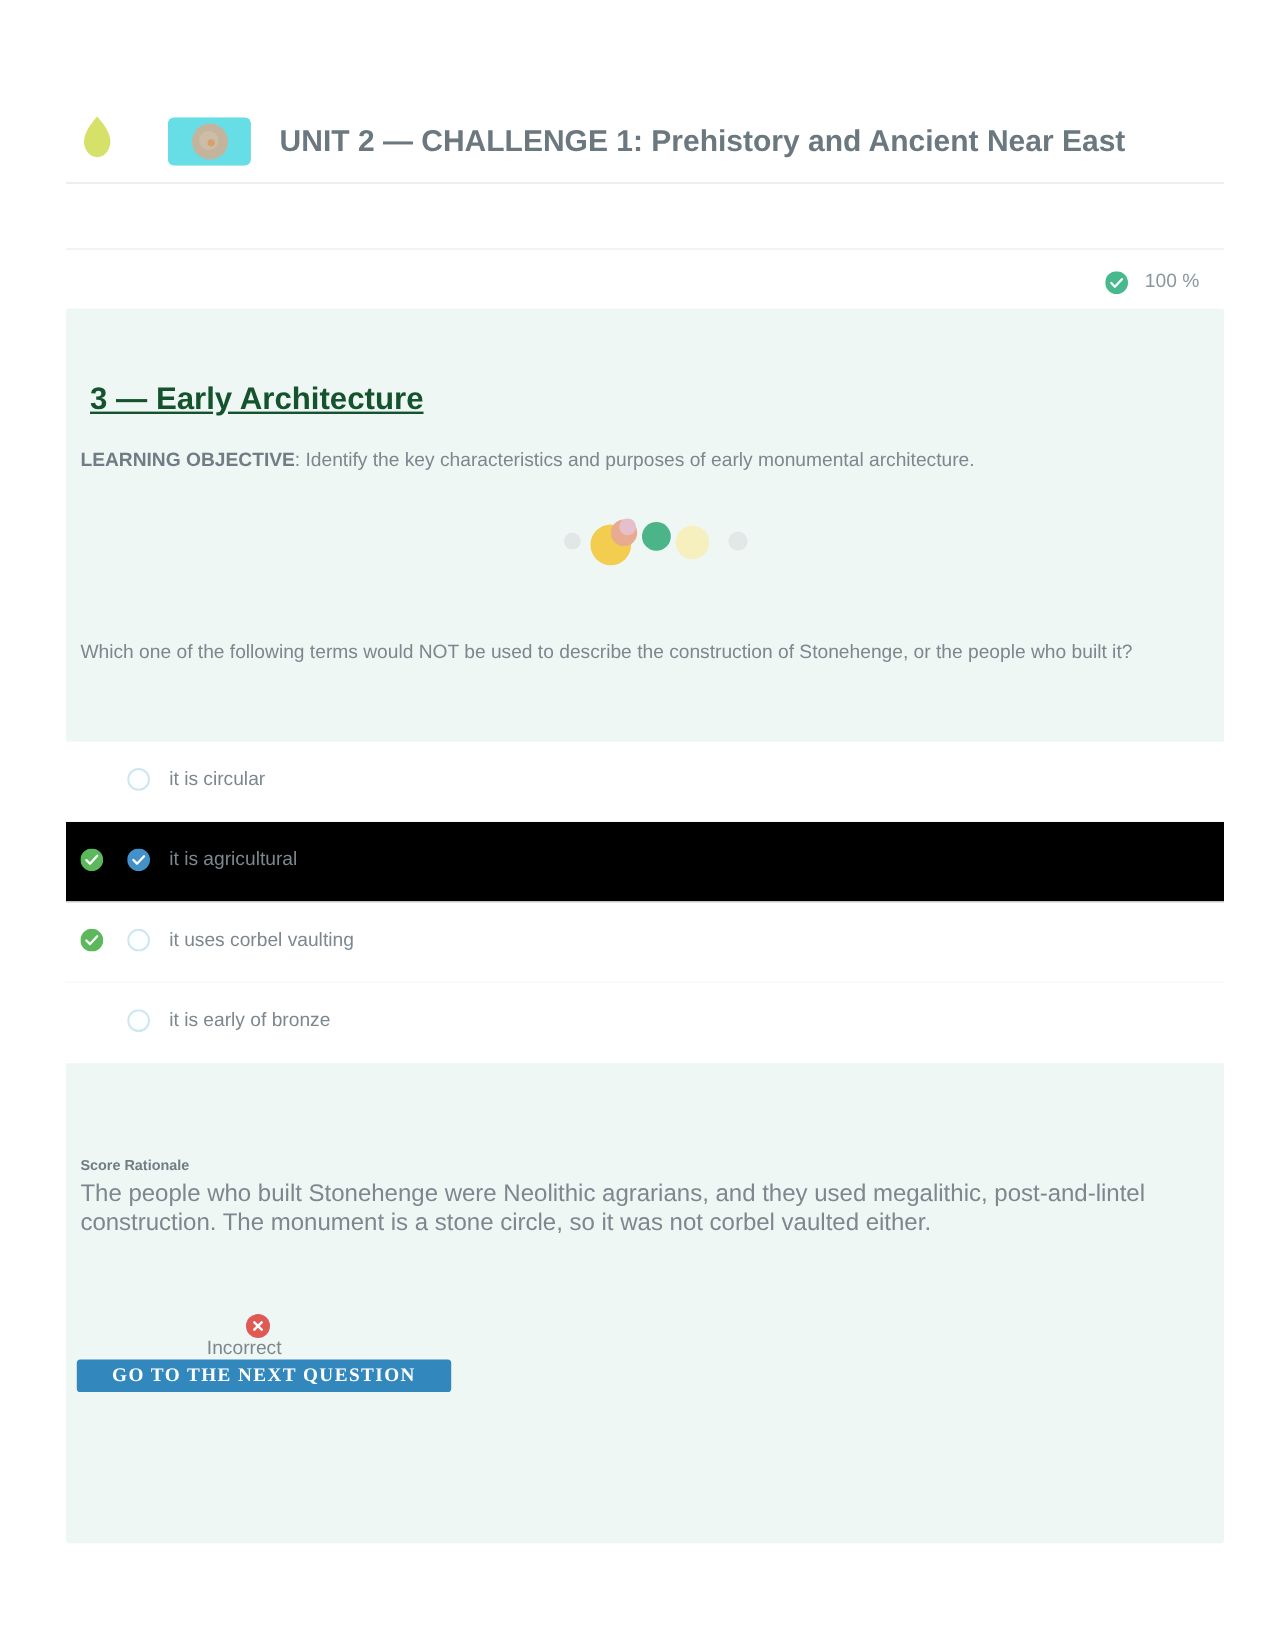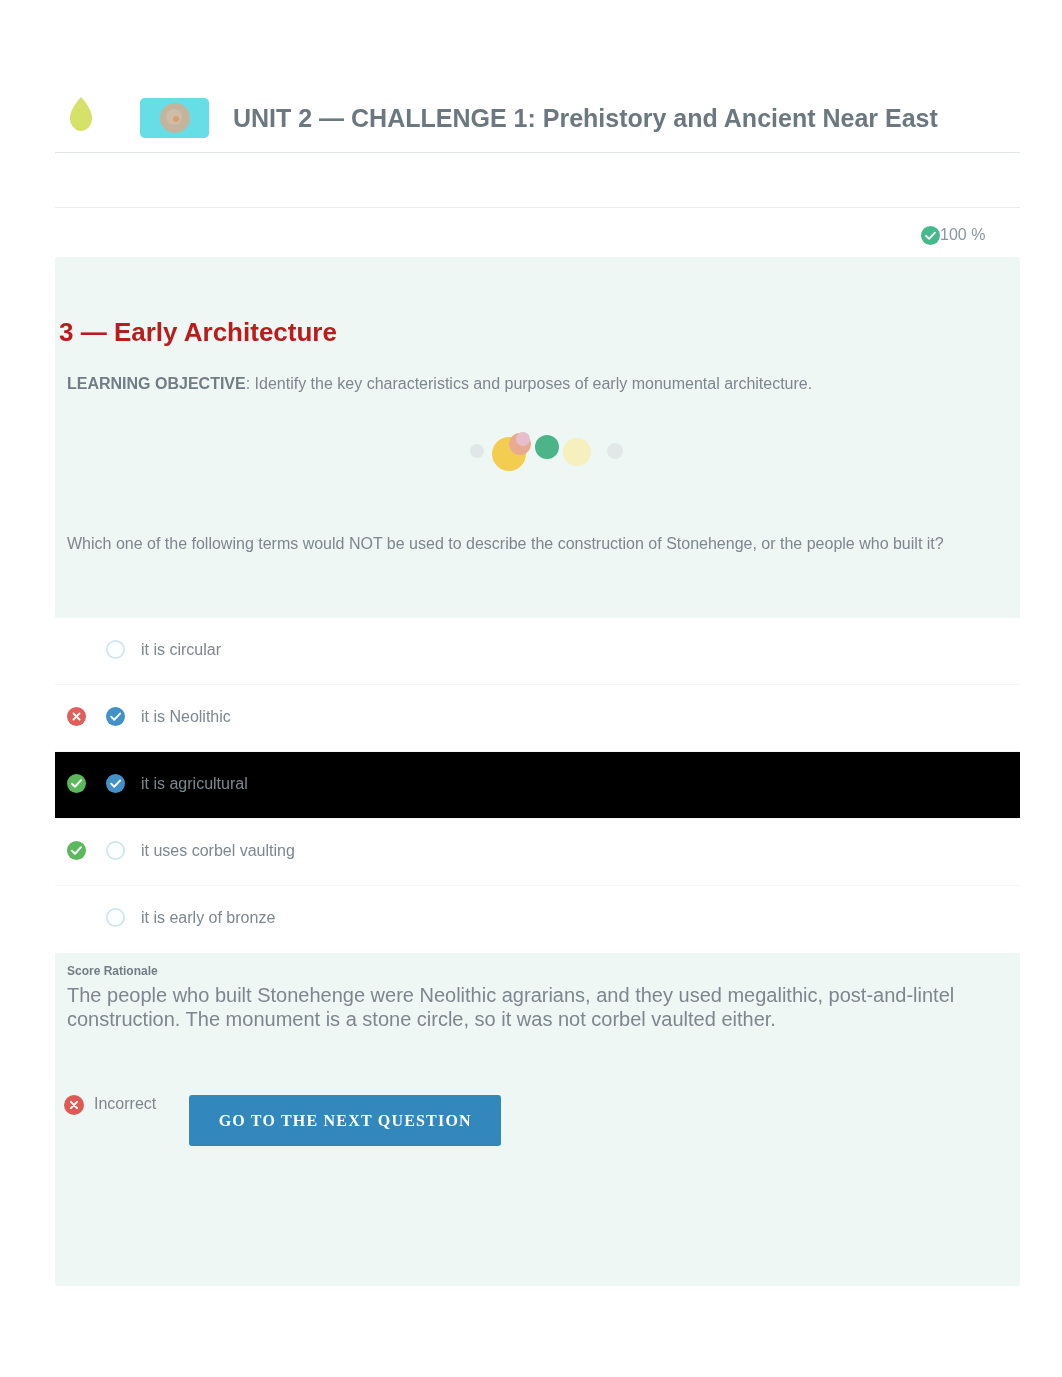--- a/index.html
+++ b/index.html
@@ -36,34 +36,34 @@
     background:#dfe4e6;
   }
   .sub-rule {
     position:absolute; left:55px; top:207px; width:965px; height:1px;
     background:#e8ecee;
   }
 
   
   .readrow {
     position:absolute; left:921px; top:225px; height:20px;
-    display:flex; align-items:center; 
+    display:flex; align-items:center; gap:14px;
   }
   .read-dot { width:19px; height:19px; flex:0 0 auto; }
   .read-label { font-size:16px; color:#8b969d; white-space:nowrap; line-height:18px; }
 
   
   .panel {
     position:absolute; left:55px; top:257px; width:965px; height:1029px;
     background:#eff7f4; border-radius:2px;
   }
 
   .q-head {
-    position:absolute; left:4px; top:60px;
-    font-size:26px; font-weight:700; color:#b91c1c; letter-spacing:0px;
+    position:absolute; left:20px; top:60px;
+    font-size:26px; font-weight:700; color:#14532d; letter-spacing:0px;text-decoration:underline;
   }
   .lo {
     position:absolute; left:12px; top:116px; right:24px;
     font-size:16px; color:#7c878e; line-height:1.4;
   }
   .lo b { font-weight:700; color:#717d85; letter-spacing:0px; }
 
   .figure {
     position:absolute; left:50px; right:0; top:158px; height:78px;
     display:flex; align-items:center; justify-content:center;
@@ -95,21 +95,21 @@
     font-weight:700; color:#717d85; line-height:18px;
   }
   .rationale-body {
     position:absolute; left:12px; top:726px; width:946px;
     font-size:20px; color:#7c878e; line-height:24px;
   }
 
   
   .result-row {
     position:absolute; left:9px; top:838px; height:65px;
-    display:flex; 
+    display:flex; align-items:center;flex-direction:column;
   }
   .result-icon { width:20px; height:20px; flex:0 0 auto; margin-right:10px; }
   .result-label { font-size:16px; color:#7c878e; margin-right:33px; line-height:18px; }
   .next-btn {
     display:inline-flex; align-items:center; justify-content:center;
     height:51px; width:312px; background:#3287bd; color:#ffffff;
     font-size:16px; font-weight:700; letter-spacing:1.2px;
     border:none; border-radius:3px; cursor:pointer;
     font-family:Liberation Serif, serif;
   }
@@ -168,31 +168,20 @@
     <div class="question">Which one of the following terms would NOT be used to describe the construction of Stonehenge, or the people who built it?</div>
 
     <div class="choices">
         <div class="choice">
           <span class="choice-mark"></span>
           <span class="choice-radio"><svg width="19" height="19" viewBox="0 0 20 20">
               <circle cx="10" cy="10" r="9.1" fill="#fcffff" stroke="#cfe6ee" stroke-width="1.8"></circle>
             </svg></span>
           <span class="choice-text">it is circular</span>
         </div>
-        <div class="choice">
-          <span class="choice-mark"><svg width="19" height="19" viewBox="0 0 24 24">
-              <circle cx="12" cy="12" r="12" fill="#e15f5a"></circle>
-              <path d="M8.2 8.2 L15.8 15.8 M15.8 8.2 L8.2 15.8" stroke="#fff" stroke-width="2.4" stroke-linecap="round"></path>
-            </svg></span>
-          <span class="choice-radio"><svg width="19" height="19" viewBox="0 0 20 20">
-              <circle cx="10" cy="10" r="10" fill="#4391c9"></circle>
-              <path d="M5.4 10.2 L8.6 13.4 L14.8 6.9" fill="none" stroke="#fff" stroke-width="2" stroke-linecap="round" stroke-linejoin="round"></path>
-            </svg></span>
-          <span class="choice-text">it is Neolithic</span>
-        </div>
         <div class="choice sel-correct">
           <span class="choice-mark"><svg width="19" height="19" viewBox="0 0 24 24">
               <circle cx="12" cy="12" r="12" fill="#5cb85c"></circle>
               <path d="M6.3 12.3 L10.1 16.1 L17.7 7.8" fill="none" stroke="#fff" stroke-width="2.4" stroke-linecap="round" stroke-linejoin="round"></path>
             </svg></span>
           <span class="choice-radio"><svg width="19" height="19" viewBox="0 0 20 20">
               <circle cx="10" cy="10" r="10" fill="#4391c9"></circle>
               <path d="M5.4 10.2 L8.6 13.4 L14.8 6.9" fill="none" stroke="#fff" stroke-width="2" stroke-linecap="round" stroke-linejoin="round"></path>
             </svg></span>
           <span class="choice-text">it is agricultural</span>

